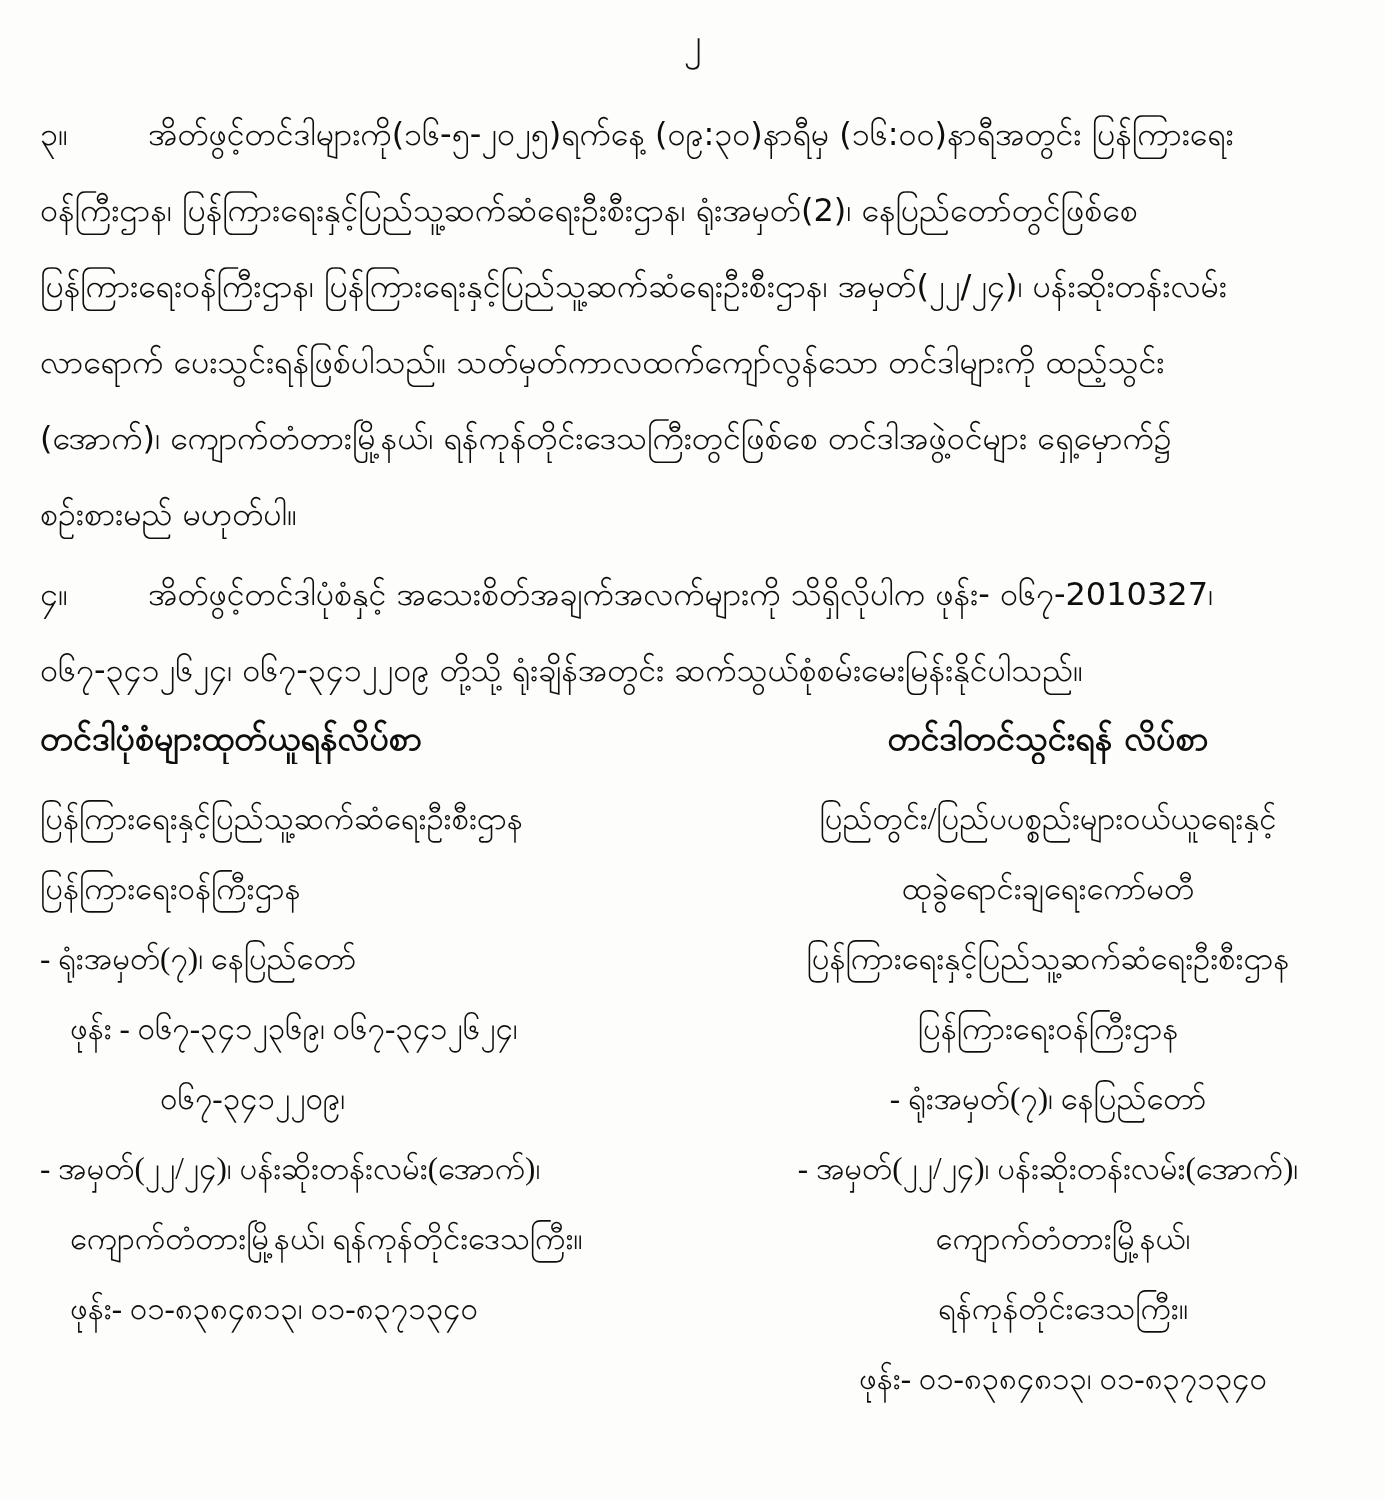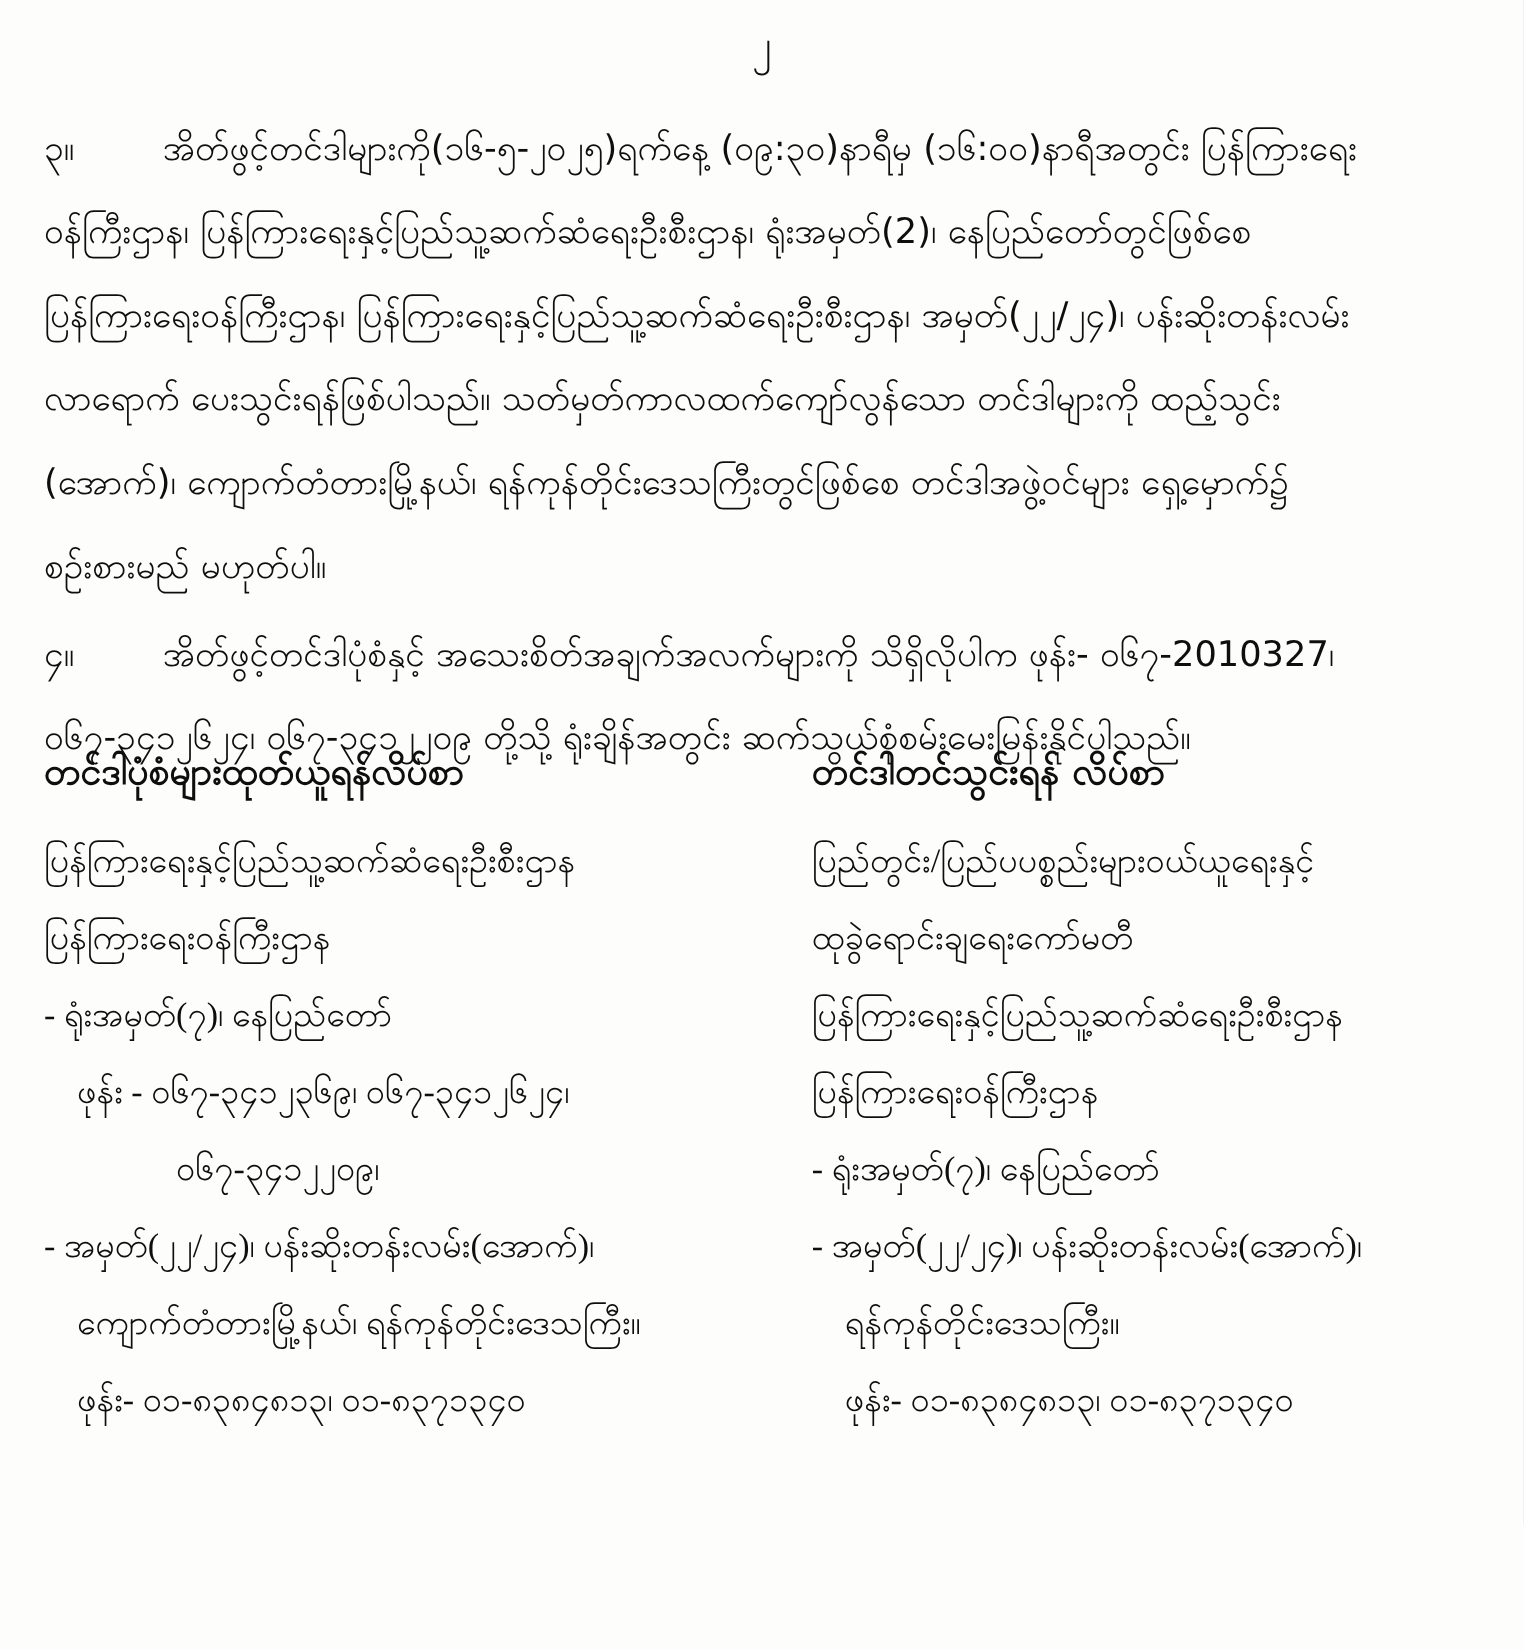--- a/index.html
+++ b/index.html
@@ -39,28 +39,28 @@
     line-height: 76px;
     white-space: nowrap;
     overflow: hidden;
   }
   .para-label {
     display: inline-block;
     min-width: 108px;
   }
   .columns {
     position: absolute;
-    top: 676px;
+    top: 712px;
     left: 40px;
     width: 1310px;
     display: flex;
   }
   .col { flex: 0 0 auto; }
   .col-left  { width: 690px; }
-  .col-right { width: 620px; margin-left: 8px; }
+  .col-right { width: 620px; margin-left: 8px; text-align: center; }
   .col-heading {
     font-weight: bold;
     font-size: 34px;
     line-height: 52px;
     margin-bottom: 20px;
     white-space: nowrap;
     overflow: hidden;
   }
   .col-line {
     font-size: 31px;
@@ -112,19 +112,20 @@
     </div>
 
     <div class="col col-right">
       <div class="col-heading">တင်ဒါတင်သွင်းရန် လိပ်စာ</div>
       <div class="col-line">ပြည်တွင်း/ပြည်ပပစ္စည်းများဝယ်ယူရေးနှင့်</div>
       <div class="col-line">ထုခွဲရောင်းချရေးကော်မတီ</div>
       <div class="col-line">ပြန်ကြားရေးနှင့်ပြည်သူ့ဆက်ဆံရေးဦးစီးဌာန</div>
       <div class="col-line">ပြန်ကြားရေးဝန်ကြီးဌာန</div>
       <div class="col-line">- ရုံးအမှတ်(၇)၊ နေပြည်တော်</div>
       <div class="col-line">- အမှတ်(၂၂/၂၄)၊ ပန်းဆိုးတန်းလမ်း(အောက်)၊</div>
+      <div class="col-line ind-1">ကျောက်တံတားမြို့နယ်၊</div>
       <div class="col-line ind-1">ရန်ကုန်တိုင်းဒေသကြီး။</div>
       <div class="col-line ind-1">ဖုန်း- ၀၁-၈၃၈၄၈၁၃၊ ၀၁-၈၃၇၁၃၄၀</div>
     </div>
 
   </div>
 
 </div>
 
 </body></html>

